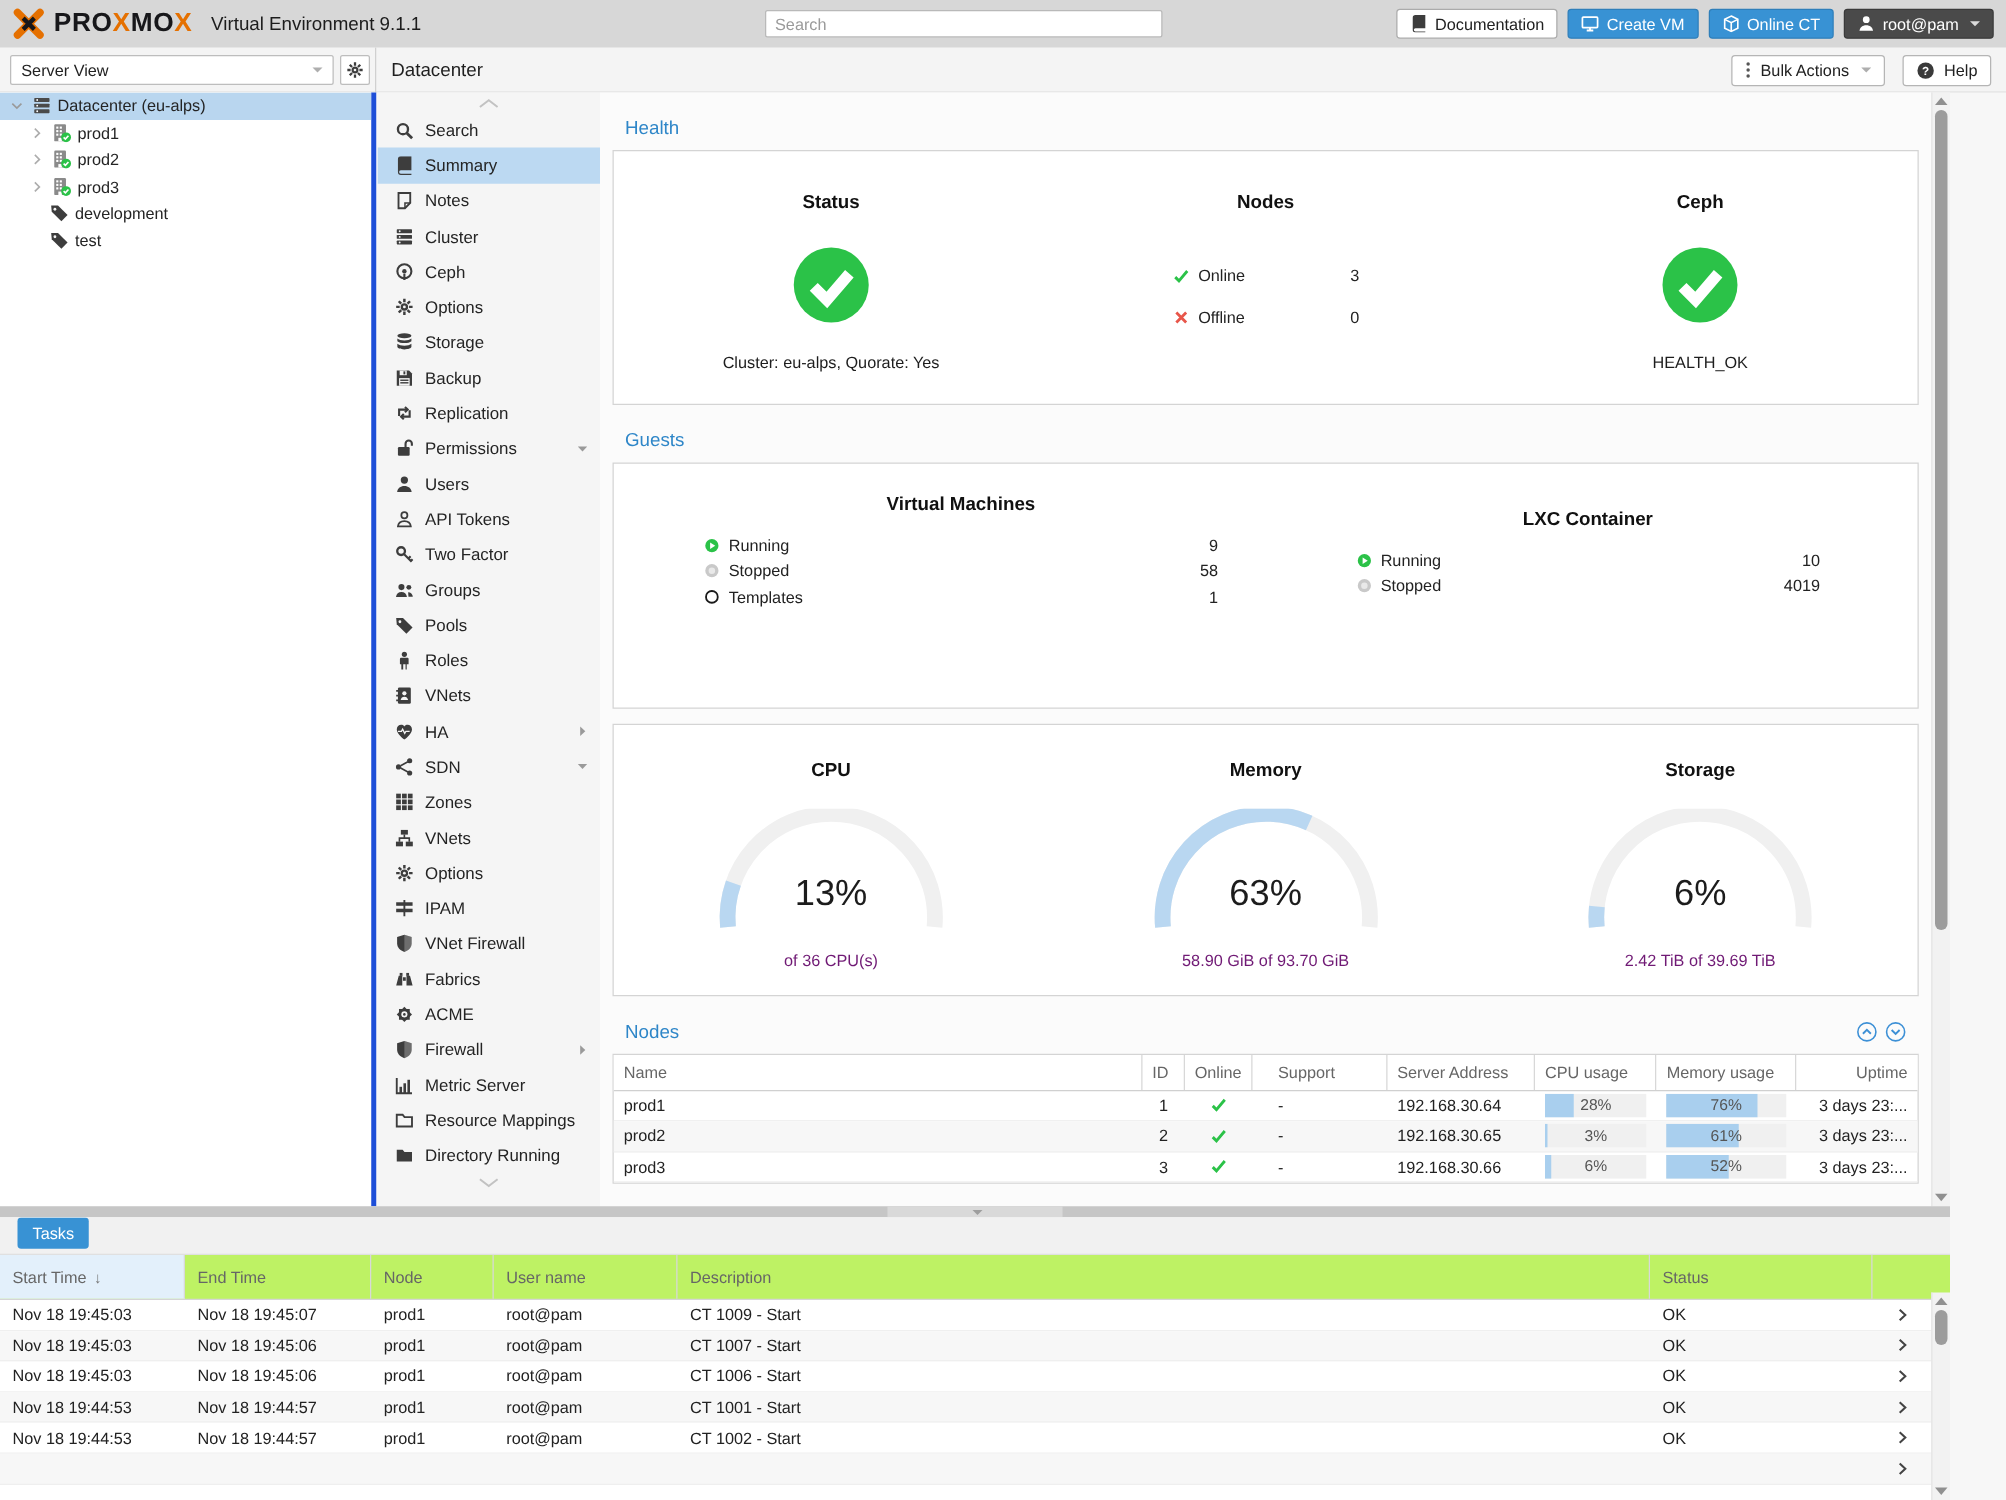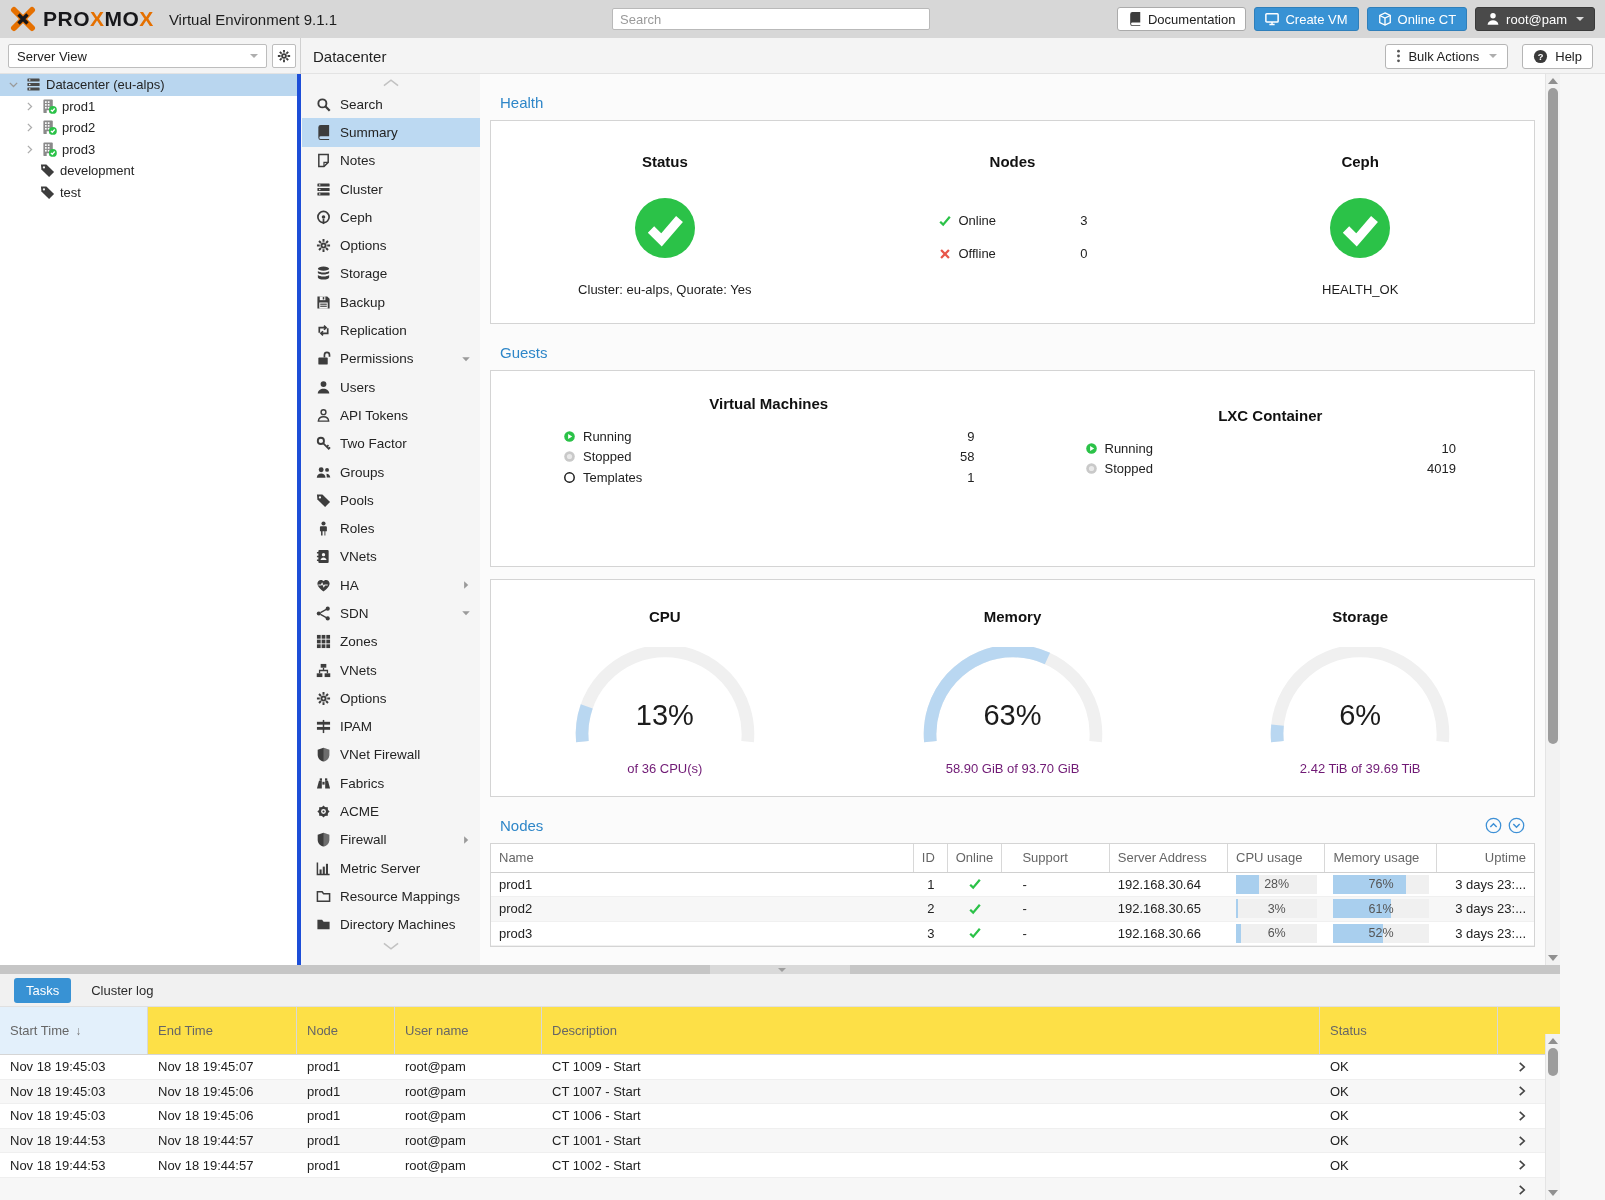--- a/index.html
+++ b/index.html
@@ -137,25 +137,25 @@
   .tri-down { width:0; height:0; border-left:5px solid transparent; border-right:5px solid transparent;
     border-top:6px solid #8f8f8f; position:absolute; left:2px; }
 
   
   #splitter { position:absolute; top:965px; left:0; right:45px; height:9px; background:#c6c6c6; }
   #splitter .handle { position:absolute; left:50%; transform:translateX(-50%); top:0; bottom:0;
     width:140px; background:#d9d9d9; display:flex; align-items:center; justify-content:center; }
 
   
   #bottom { position:absolute; top:974px; left:0; right:45px; bottom:0; background:#fff; overflow:hidden; }
-  #tabbar { height:30px; background:#f1f1f1; display:flex; align-items:center; gap:20px;
-    padding:16px 14px; border-bottom:1px solid #e0e0e0; }
+  #tabbar { height:30px; background:#f1f1f1; display:flex; align-items:flex-start; gap:20px;
+    padding:0 14px; border-bottom:1px solid #e0e0e0;flex-direction:column; }
   .tab-active { background:#3892d4; color:#fff; border-radius:3px; padding:5px 12px; font-size:13px; }
   .tab-plain { color:#2b2b2b; font-size:13px; }
-  .thead { display:flex; height:48px; border-bottom:1px solid #d5d5d5; background:#fde047; }
+  .thead { display:flex; height:36px; border-bottom:1px solid #d5d5d5; background:#bef264; }
   .thc { display:flex; align-items:center; gap:6px; padding:0 10px; color:#666;
     border-right:1px solid #d8d8d8; font-size:13px; }
   .thc.sorted { background:#e3f0fb; }
   .sort-arrow { color:#777; font-size:12px; }
   .trw { display:flex; height:24.6px; align-items:center; border-bottom:1px solid #efefef; }
   .trw:nth-child(even) { background:#f7f7f7; }
   .tcell { padding:0 10px; overflow:hidden; white-space:nowrap; display:flex; align-items:center; }
   .t-start{width:148px;} .t-end{width:149px;} .t-node{width:98px;} .t-user{width:147px;}
   .t-desc{width:778px;} .t-status{width:178px;} .t-chev{width:47px; justify-content:center;}
   .t-chev .ic { width:12px; height:12px; }
@@ -718,21 +718,21 @@
           </svg>
         </span>
         <span>Resource Mappings</span>
       </div>
       <div class="mitem">
         <span class="ic" style="width: 15px; height: 15px;">
           <svg viewBox="0 0 16 16">
             <path d="M1.5 3h5l1.6 2h6.4v8H1.5z" fill="#3d3d3d"></path>
           </svg>
         </span>
-        <span>Directory Machines</span>
+        <span>Directory Running</span>
       </div>
     </div>
   <div id="menu-bottom-chevron">
     <span class="ic" style="width:20px;height:11px">
         <svg viewBox="0 0 24 14">
           <path d="M3 3l9 7 9-7" stroke="#c2c2c2" stroke-width="2" fill="none"></path>
         </svg>
       </span>
   </div>
 </div>

